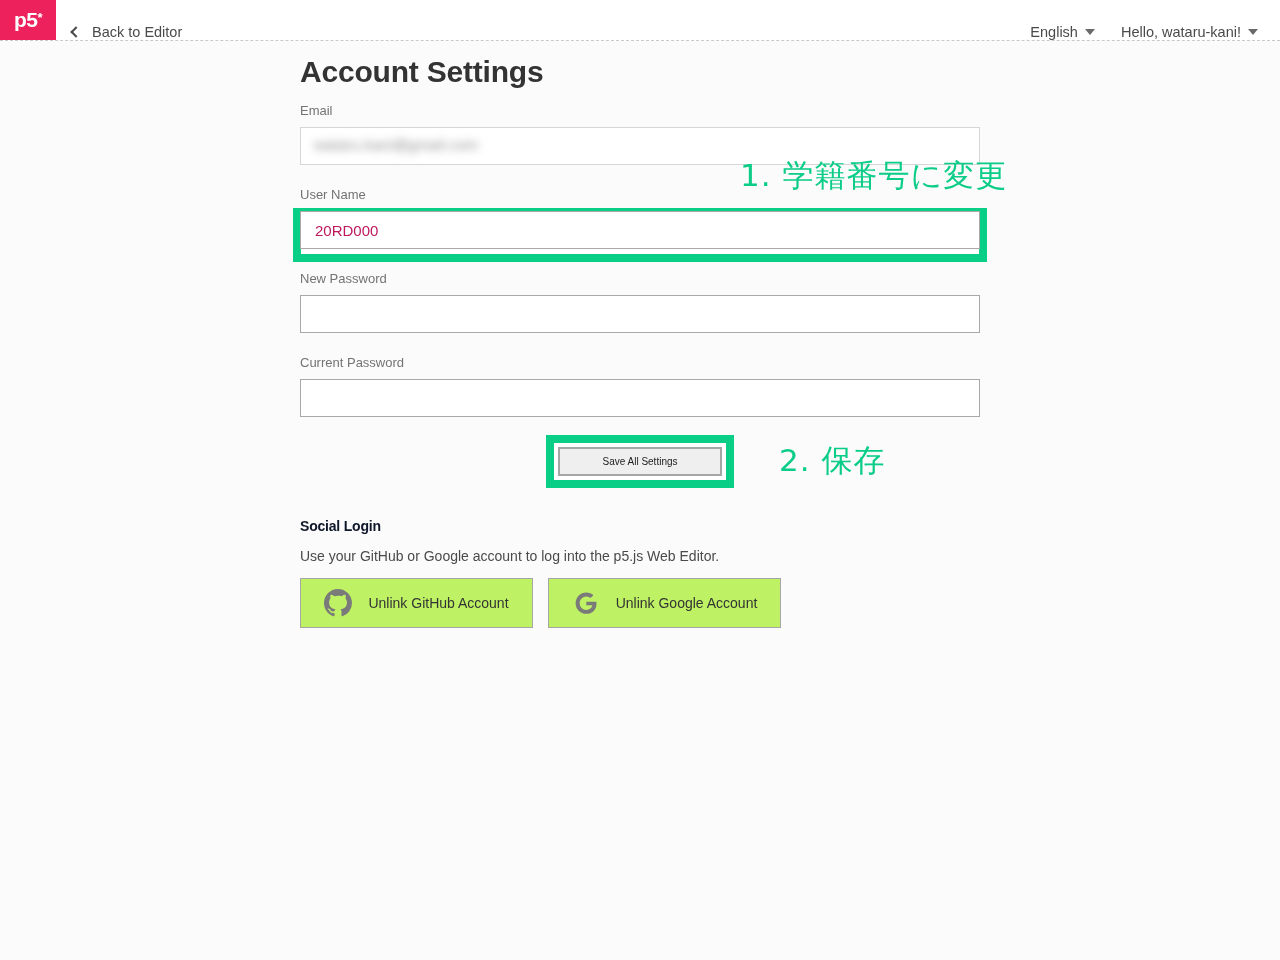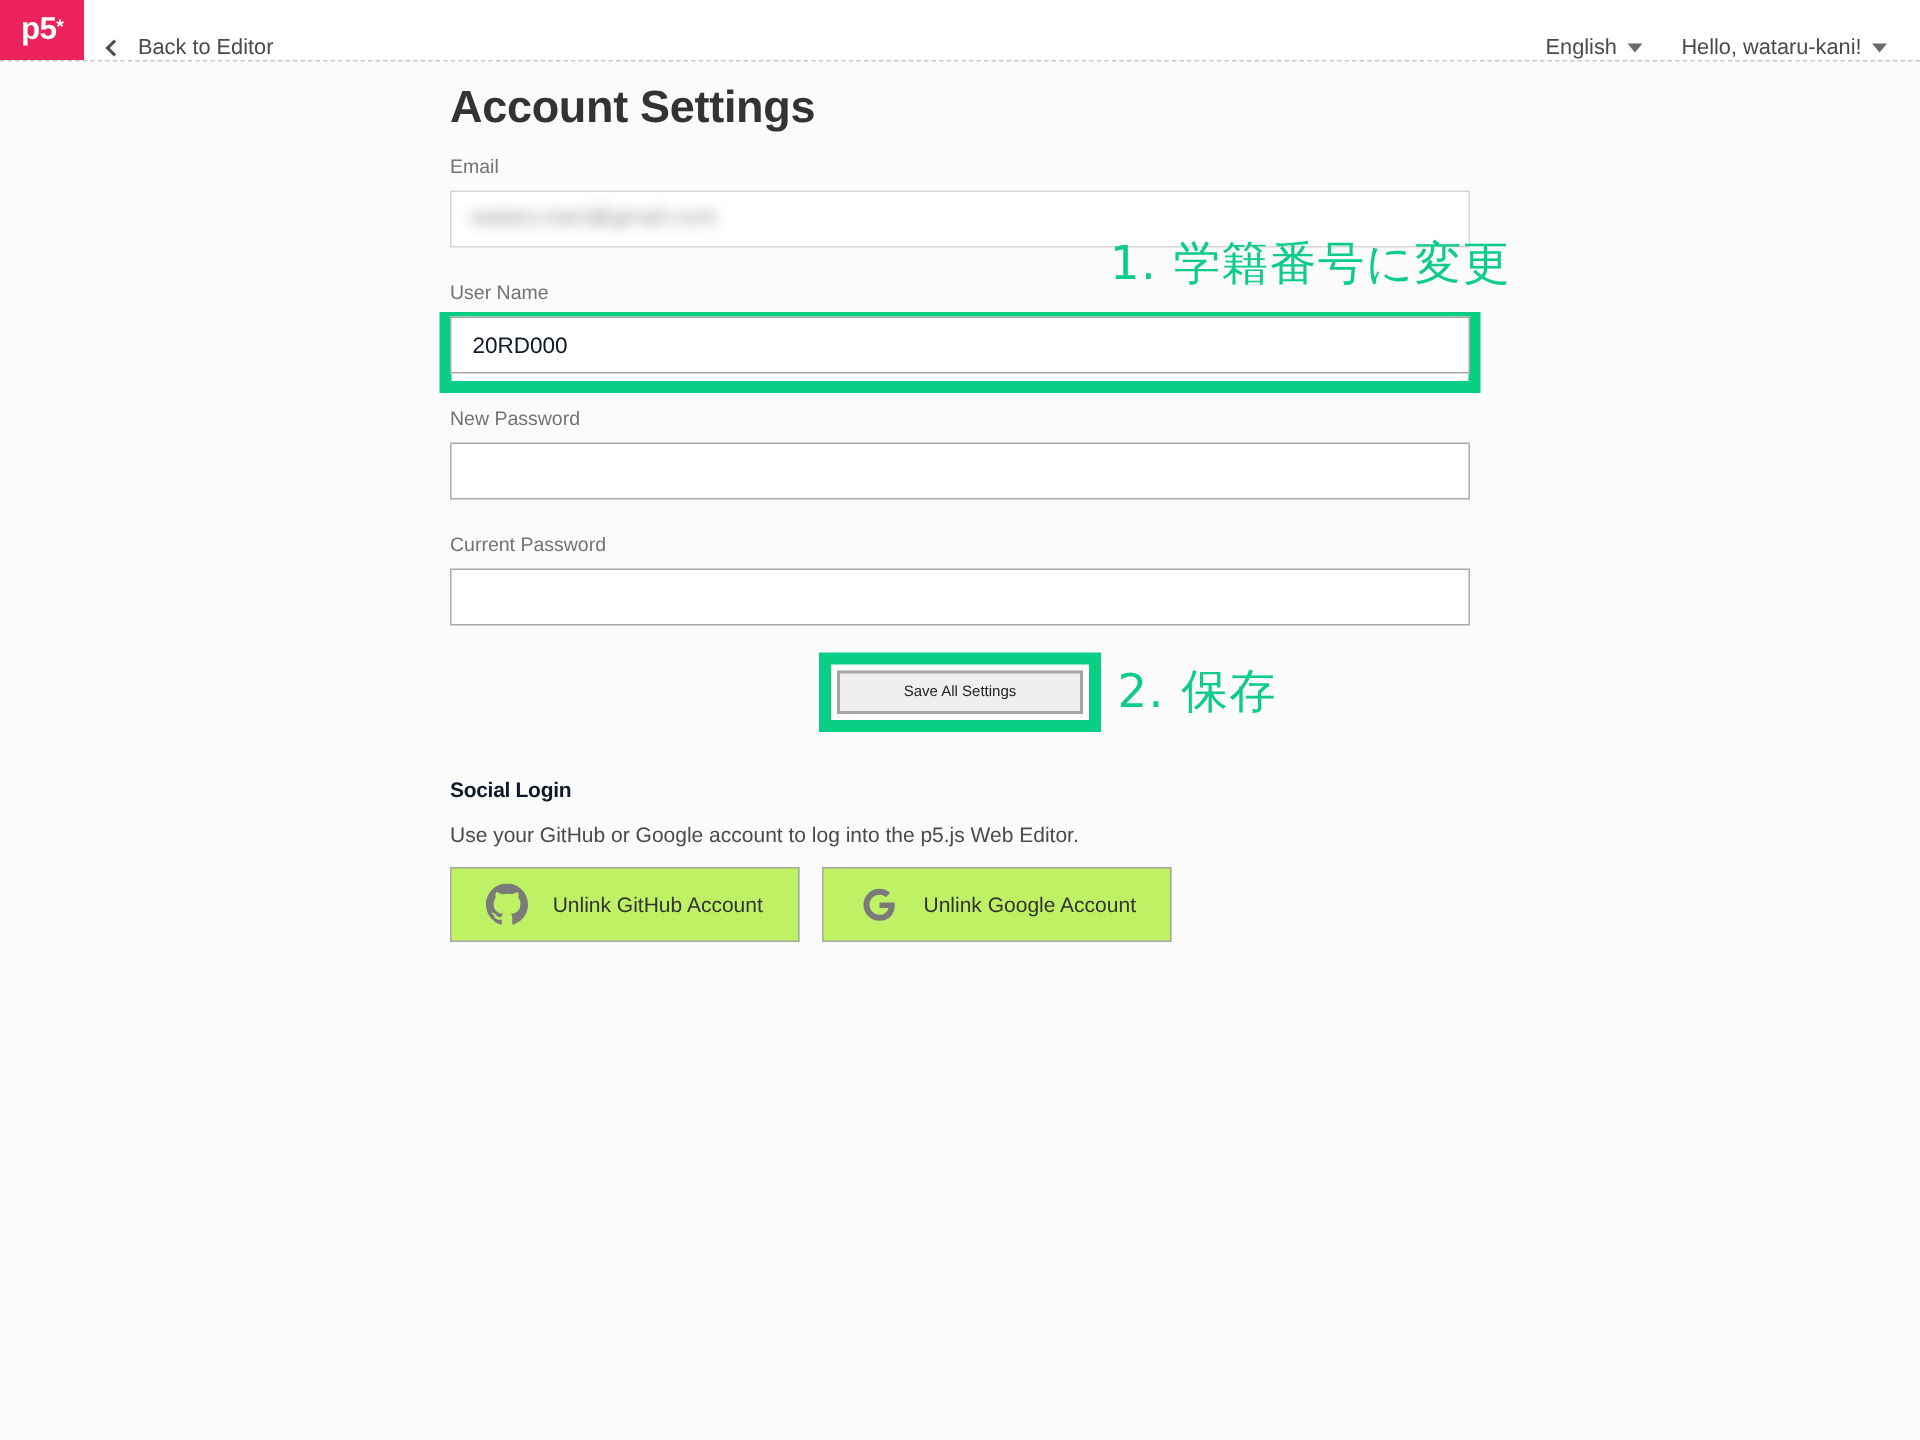--- a/index.html
+++ b/index.html
@@ -95,21 +95,21 @@
     margin-bottom: 9px;
   }
   .field-input {
     display: block;
     width: 680px;
     height: 38px;
     border: 1px solid #a9a9a9;
     background: #ffffff;
     font-family: "Liberation Sans", sans-serif;
     font-size: 15px;
-    color: #0f172a;
+    color: #be185d;
     padding: 0 14px;
     outline: none;
     border-radius: 0;
   }
 
   
   .field.email .field-input { border-color: #d6d6d6; }
   .blurred-value {
     position: absolute;
     left: 14px;
@@ -138,21 +138,21 @@
   
   .annotation {
     position: absolute;
     color: #0ccd88;
     font-size: 31px;
     font-family: "DejaVu Sans", sans-serif;
     white-space: nowrap;
     letter-spacing: 1px;
   }
   #annot-1 { left: 740px; top: 155px; }
-  #annot-2 { left: 745px; top: 440px; }
+  #annot-2 { left: 779px; top: 440px; }
 
   
   .save-row {
     width: 680px;
     display: flex;
     justify-content: center;
     margin-top: -4px;
     margin-bottom: 30px;
   }
   .save-wrap {

